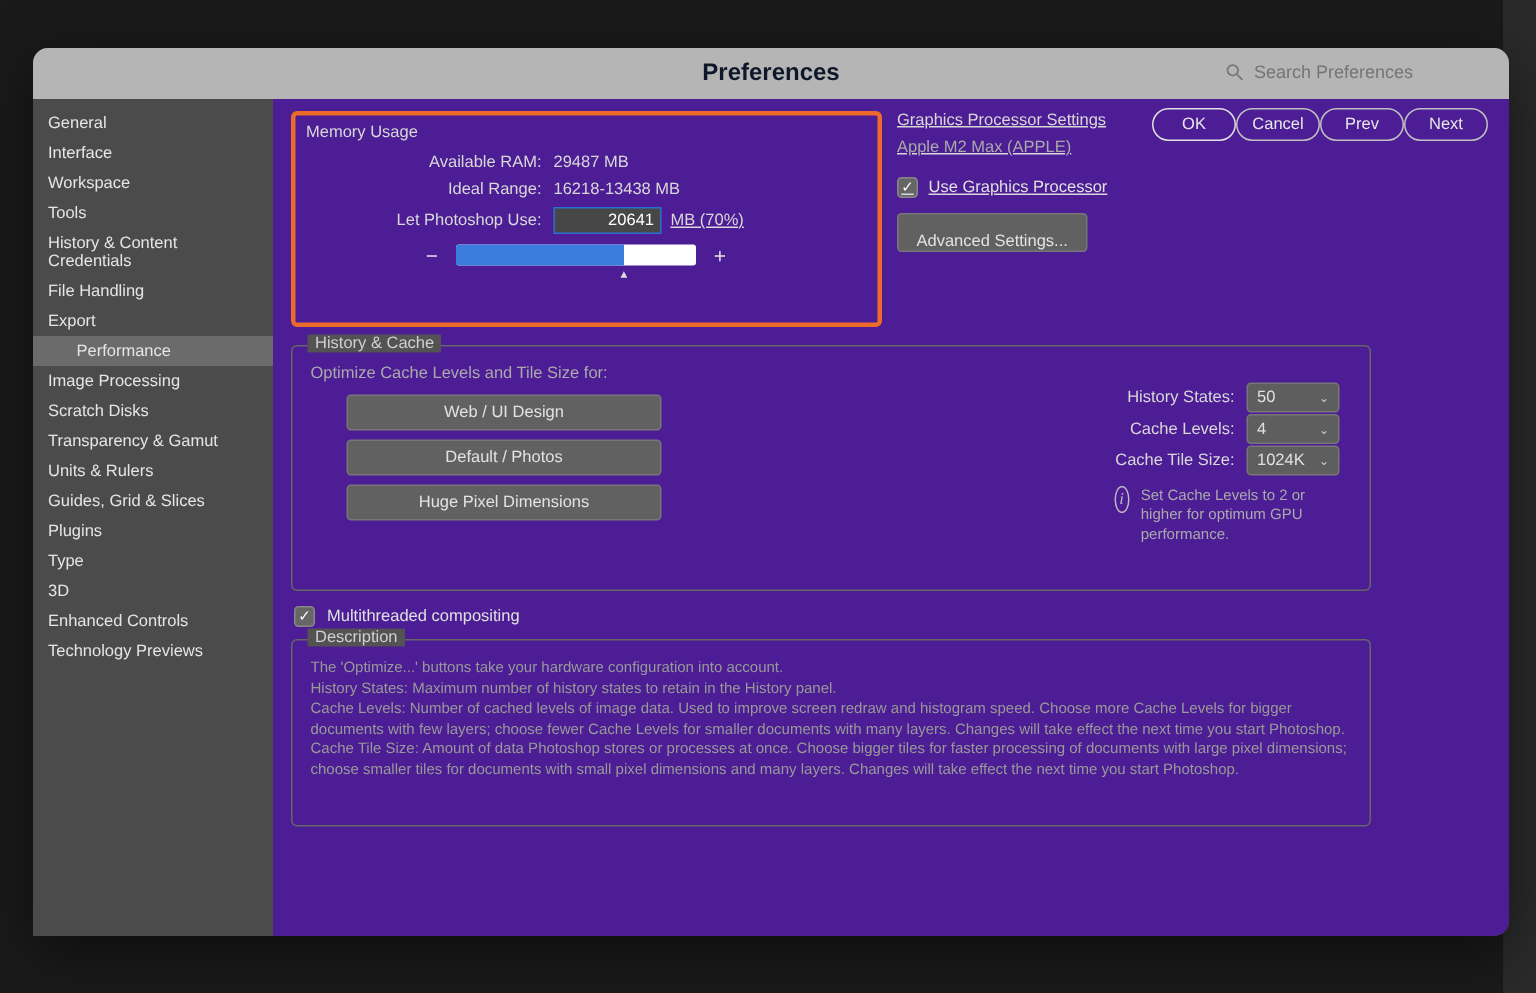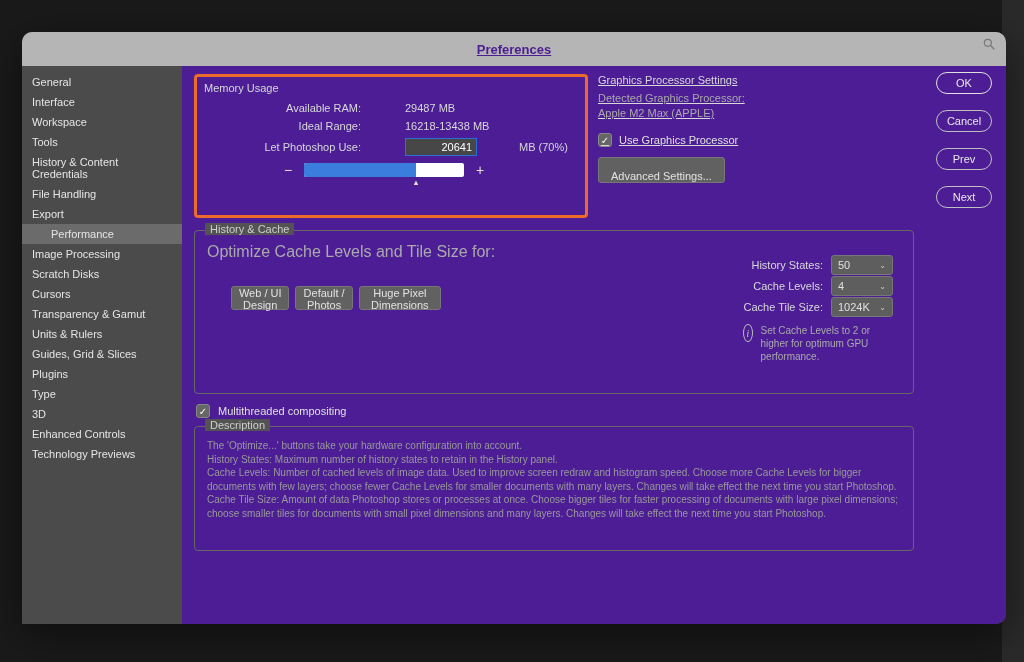--- a/index.html
+++ b/index.html
@@ -3,57 +3,57 @@
 <meta charset="utf-8">
 <style>
   * { box-sizing: border-box; margin: 0; padding: 0; font-family: -apple-system, "Helvetica Neue", Arial, sans-serif; }
   html, body { width: 1024px; height: 662px; background: #1a1a1a; overflow: hidden; }
   .window {
     position: absolute; left: 22px; top: 32px; width: 984px; height: 592px;
     background: #535353; border-radius: 10px; box-shadow: 0 10px 40px rgba(0,0,0,.5);
     display: flex; flex-direction: column;
   }
   .titlebar { height: 34px; display:flex; align-items:center; background:#b5b5b5; border-radius:10px 10px 0 0; position:relative; }
-  .title { position:absolute; left:50%; transform:translateX(-50%); font-size:13px; font-weight:600; color:#4c1d95;text-decoration:underline; }
+  .title { position:absolute; left:50%; transform:translateX(-50%); font-size:16px; font-weight:600; color:#0f172a; }
   .search-wrap { position:absolute; right:10px; top:5px; display:flex; align-items:center; gap:6px; }
   .search-icn { width:14px; height:14px; }
   .search-input { width:160px; height:22px; border:none; background:transparent; font-size:12px; color:#555; outline:none; }
   .body { flex:1; display:flex; background:#4c1d95; border-radius:0 0 10px 10px; }
   .sidebar { width:160px; background:#4b4b4b; padding:6px 0; overflow-y:auto; }
   .sb-item { font-size:11px; color:#e5e5e5; padding:4px 10px; cursor:pointer; }
   .sb-item.sel { background:#6b6b6b;padding-left:29px; }
   .main { flex:1; padding:8px 12px 12px 12px; position:relative; color:#d8d8d8; }
-  .actions { position:absolute; right:14px; top:6px; display:flex; flex-direction:column; gap:16px; }
+  .actions { position:absolute; right:14px; top:6px; display:flex; flex-direction:row; gap:0; }
   .action-btn { width:56px; height:22px; border:1px solid #c0c0c0; border-radius:12px; background:transparent; color:#e8e8e8; font-size:11px; cursor:pointer; text-align:center; line-height:20px; }
   .action-btn.primary { border-color:#e0e0e0; }
   .groupbox { border:1px solid #666; border-radius:4px; padding:12px 12px 30px 12px; margin-bottom:10px; position:relative; }
   .groupbox > .legend { position:absolute; top:-8px; left:10px; background:#535353; padding:0 5px; font-size:11px; color:#d0d0d0; }
   .highlight { border:3px solid #ec6a2a; border-radius:4px; position:absolute; left:0; top:0; width:394px; height:144px; pointer-events:none; }
   .mem-wrap { position:relative; width:590px; }
   .mem-box { width:390px; padding:8px 10px 16px 10px; }
   .mem-title { font-size:11px; color:#d8d8d8; margin-bottom:8px; }
-  .mem-row { display:flex; align-items:center; font-size:11px; color:#d8d8d8; margin-bottom:6px;gap:36px; }
+  .mem-row { display:flex; align-items:center; font-size:11px; color:#d8d8d8; margin-bottom:6px; }
   .mem-row .lbl { width:165px; text-align:right; padding-right:8px; }
   .mem-row .val { }
   .mem-input { width:72px; height:18px; background:#474747; border:1px solid #2a6fd6; color:#fff; font-size:11px; text-align:right; padding:0 4px; }
   .slider-row { display:flex; align-items:center; gap:8px; margin-top:4px; margin-left:76px; }
   .slider-minus, .slider-plus { width:16px; height:16px; display:flex; align-items:center; justify-content:center; color:#e0e0e0; font-size:14px; cursor:pointer; }
   .slider { position:relative; width:160px; height:14px; background:#fff; border-radius:2px; }
   .slider-fill { position:absolute; left:0; top:0; height:14px; background:#3b7ddd; width:70%; border-radius:2px 0 0 2px; }
   .slider-mark { position:absolute; top:14px; left:70%; transform:translateX(-50%); font-size:9px; color:#ddd; }
   .gpu-box { position:absolute; left:404px; top:0; width:316px;text-decoration:underline; }
   .gpu-title { font-size:11px; color:#d8d8d8; margin-bottom:6px; }
   .gpu-sub { font-size:11px; color:#aaa; margin-bottom:3px; }
   .gpu-name { font-size:11px; color:#aaa; margin-bottom:14px; }
   .chk-row { display:flex; align-items:center; gap:7px; font-size:11px; color:#e0e0e0; margin-bottom:10px; }
   .chk { width:14px; height:14px; background:#666; border:1px solid #888; border-radius:3px; display:flex; align-items:center; justify-content:center; color:#fff; font-size:10px; }
   .adv-btn { height:22px; padding:12px 12px; background:#616161; border:1px solid #777; border-radius:3px; color:#e2e2e2; font-size:11px; cursor:pointer; }
   .hist-box { width:720px; }
-  .opt-label { font-size:16px; color:#aaa; margin-bottom:25px; }
-  .opt-col { display:flex; flex-direction:row; gap:6px; width:210px; margin-left:24px; }
+  .opt-label { font-size:11px; color:#aaa; margin-bottom:8px; }
+  .opt-col { display:flex; flex-direction:column; gap:6px; width:210px; margin-left:24px; }
   .opt-btn { height:24px; background:#616161; border:1px solid #777; border-radius:3px; color:#e2e2e2; font-size:11px; cursor:pointer; }
   .hist-right { position:absolute; right:20px; top:24px; display:flex; flex-direction:column; gap:1px; align-items:flex-end; font-size:11px; color:#d8d8d8; }
   .hr-row { display:flex; align-items:center; gap:8px; }
   .hr-label { text-align:right; }
   .hr-select { display:flex; align-items:center; width:62px; height:20px; background:#5e5e5e; border:1px solid #777; border-radius:3px; padding:0 6px; color:#e0e0e0; font-size:11px; justify-content:space-between; }
   .hr-chev { font-size:8px; color:#ccc; }
   .info-row { display:flex; align-items:flex-start; gap:8px; margin-top:6px; max-width:150px; }
   .info-icn { width:18px; height:18px; border:1.5px solid #bbb; border-radius:50%; display:flex; align-items:center; justify-content:center; color:#bbb; font-size:11px; font-style:italic; font-family:Georgia,serif; }
   .info-txt { font-size:10px; color:#aaa; line-height:1.3; }
   .mt-row { display:flex; align-items:center; gap:8px; font-size:11px; color:#e0e0e0; margin:6px 0 8px 2px; }
@@ -68,35 +68,35 @@
 <div class="edge"></div>
 
 <div class="window">
   <div class="titlebar">
     <div class="title">Preferences</div>
     <div class="search-wrap">
       <svg class="search-icn" viewBox="0 0 24 24" fill="none" stroke="#777" stroke-width="2">
           <circle cx="10" cy="10" r="6"></circle>
           <line x1="15" y1="15" x2="21" y2="21"></line>
         </svg>
+      <input class="search-input" placeholder="Search Preferences" style="">
     </div>
   </div>
   <div class="body">
     <div class="sidebar" id="sidebar">
         <div class="sb-item">General</div>
         <div class="sb-item">Interface</div>
         <div class="sb-item">Workspace</div>
         <div class="sb-item">Tools</div>
         <div class="sb-item">History &amp; Content Credentials</div>
         <div class="sb-item">File Handling</div>
         <div class="sb-item">Export</div>
         <div class="sb-item sel">Performance</div>
         <div class="sb-item">Image Processing</div>
         <div class="sb-item">Scratch Disks</div>
-        <div class="sb-item">Cursors</div>
         <div class="sb-item">Transparency &amp; Gamut</div>
         <div class="sb-item">Units &amp; Rulers</div>
         <div class="sb-item">Guides, Grid &amp; Slices</div>
         <div class="sb-item">Plugins</div>
         <div class="sb-item">Type</div>
         <div class="sb-item">3D</div>
         <div class="sb-item">Enhanced Controls</div>
         <div class="sb-item">Technology Previews</div>
       </div>
     <div class="main">
@@ -116,35 +116,34 @@
             <span class="lbl">Available RAM:</span>
             <span class="val">29487 MB</span>
           </div>
           <div class="mem-row">
             <span class="lbl">Ideal Range:</span>
             <span class="val">16218-13438 MB</span>
           </div>
           <div class="mem-row">
             <span class="lbl">Let Photoshop Use:</span>
             <input class="mem-input" value="20641" style="">
-            <span style="margin-left:6px;">MB (70%)</span>
+            <span style="margin-left:6px;text-decoration:underline;">MB (70%)</span>
           </div>
           <div class="slider-row">
             <div class="slider-minus">−</div>
             <div class="slider">
               <div class="slider-fill" id="slider-fill" style="width: 70%;"></div>
               <div class="slider-mark" id="slider-mark" style="left: 70%;">▴</div>
             </div>
             <div class="slider-plus">+</div>
           </div>
         </div>
 
         <div class="gpu-box">
           <div class="gpu-title">Graphics Processor Settings</div>
-          <div class="gpu-sub">Detected Graphics Processor:</div>
           <div class="gpu-name">Apple M2 Max (APPLE)</div>
           <div class="chk-row">
             <div class="chk">✓</div>
             <span>Use Graphics Processor</span>
           </div>
           <button class="adv-btn">Advanced Settings...</button>
         </div>
       </div>
 
       <div class="groupbox hist-box" style="height:164px;">

